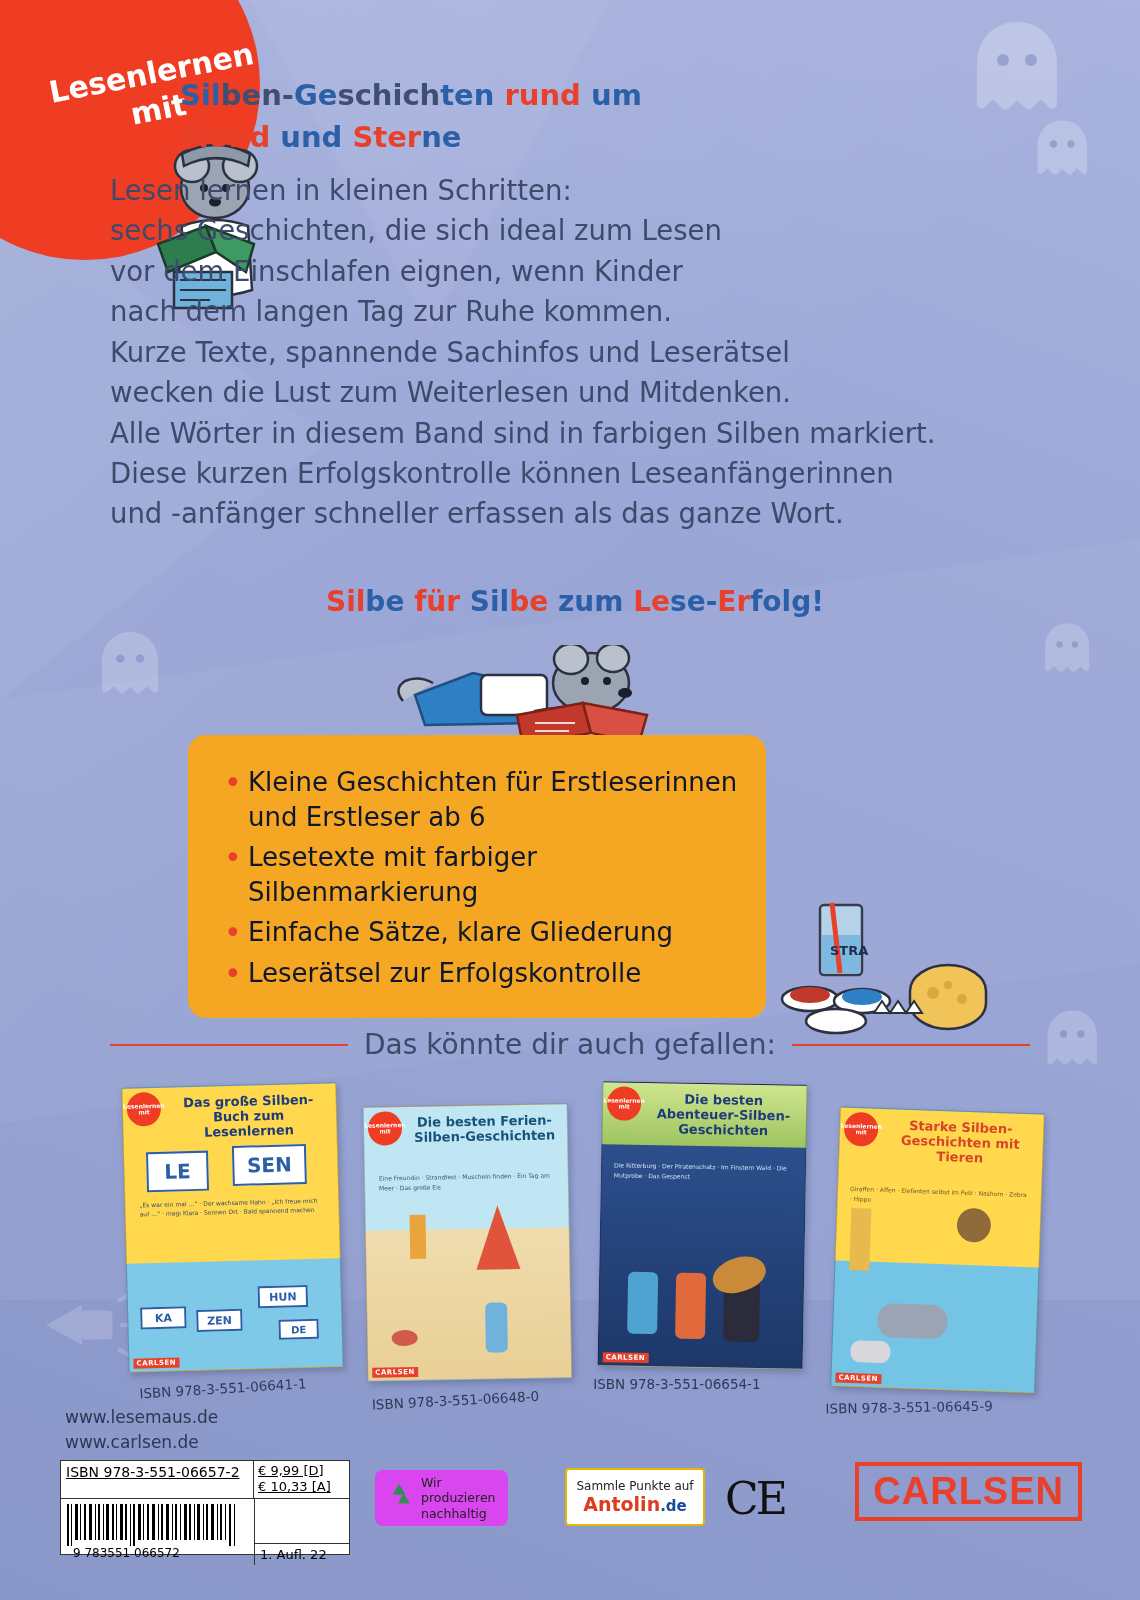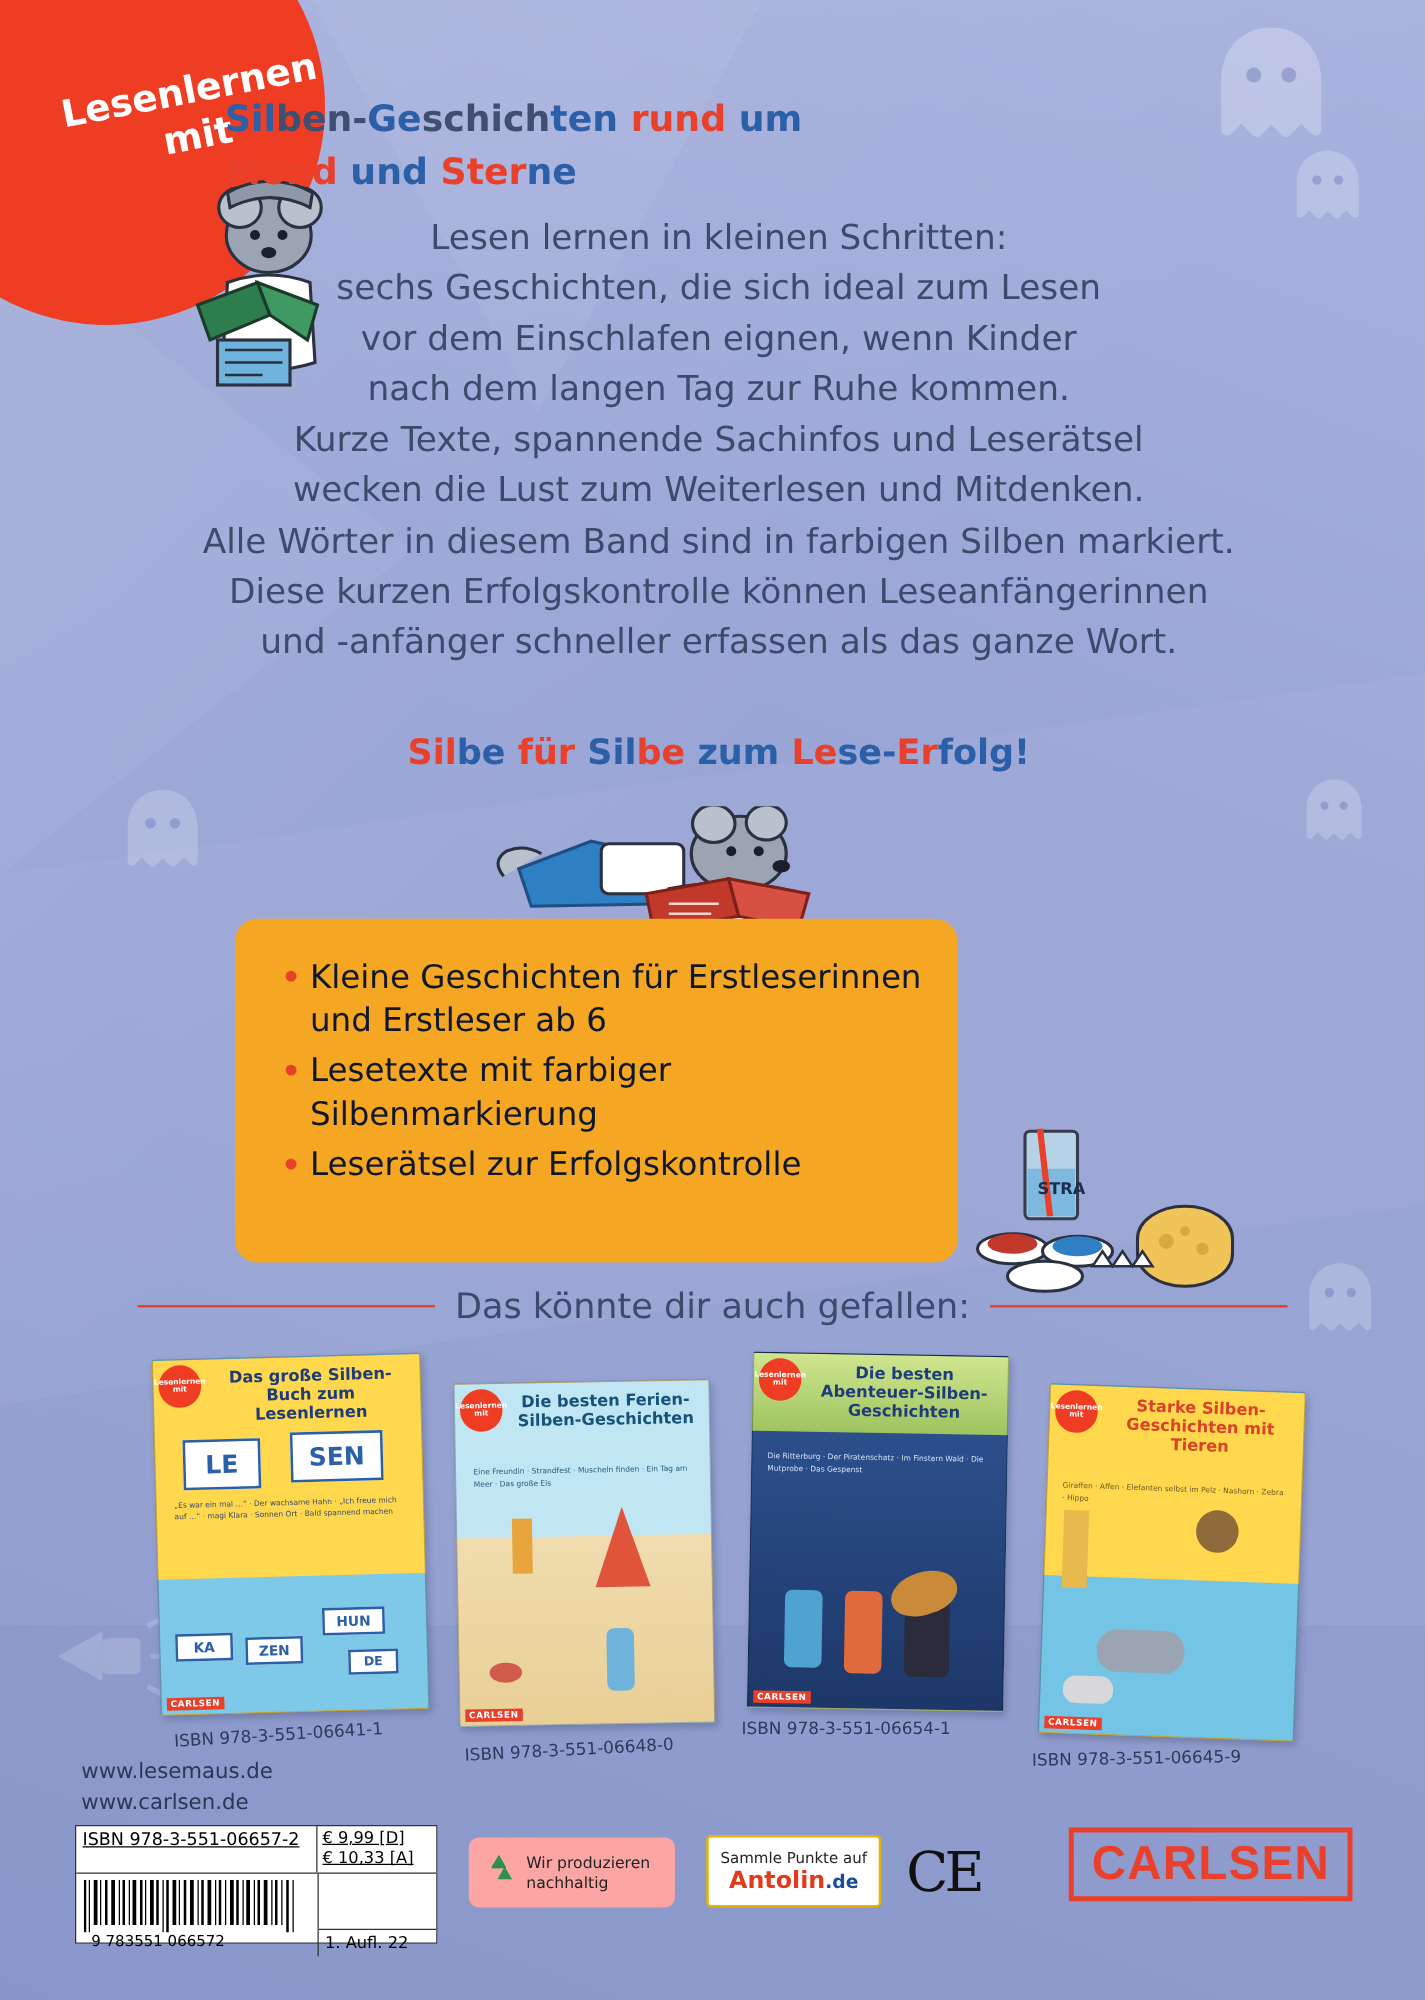--- a/index.html
+++ b/index.html
@@ -75,21 +75,20 @@
     position:absolute; top:74px; left:180px; width:790px;
     text-align:left;
     font-size:29px; font-weight:bold; line-height:1.45;
     color:#3f4f72;
   }
   .syl-b { color:#2b5fa8; }
   .syl-r { color:#e8402a; }
 
   .blurb {
     position:absolute; top:170px; left:110px; width:930px;
-    text-align:center;
     font-size:27.5px;
     line-height:1.47;
     color:#3d4a6b;
   }
 
   .slogan {
     position:absolute; top:585px; left:180px; width:790px;
     text-align:center;
     font-size:28px; font-weight:bold;
     color:#3f4f72;
@@ -214,22 +213,22 @@
   .bc-prices { width:95px; font-size:13px; padding:2px 4px; line-height:1.25; }
   .bc-body { flex:1; display:flex; }
   .bc-bars { flex:1; padding:5px 5px 2px 6px; }
   .bc-bars svg { display:block; }
   .bc-right { width:95px; border-left:1px solid #333; display:flex; flex-direction:column; justify-content:flex-end; }
   .bc-ean { font-size:12px; padding:0 0 3px 6px; white-space:nowrap; }
   .bc-auflage { font-size:13px; padding:3px 5px; border-top:1px solid #333; }
 
   .eco {
     position:absolute; left:375px; top:1470px;
-    width:165px; height:56px;
-    background:#fca5a5; border-radius:8px;
+    width:133px; height:56px;
+    background:#d946ef; border-radius:8px;
     display:flex; align-items:center; gap:7px; padding:0 9px;
   }
   .eco-text { font-size:12.5px; color:#222; line-height:1.25; }
 
   .antolin {
     position:absolute; left:565px; top:1468px;
     width:140px; height:58px;
     background:#fff; border:2px solid #e8b400; border-radius:4px;
     display:flex; flex-direction:column; align-items:center; justify-content:center;
   }
@@ -368,20 +367,21 @@
     <path d="M132 70 L198 58 L206 88 L138 100 Z" fill="#c0392b" stroke="#7e2018" stroke-width="2.5"></path>
     <path d="M198 58 L262 70 L254 98 L206 88 Z" fill="#d75043" stroke="#7e2018" stroke-width="2.5"></path>
     <path d="M150 78 h40 M150 86 h34" stroke="#fff" stroke-width="2" opacity=".8"></path>
   </svg>
 </div>
 
 <div class="bullets">
   <ul>
     <li>Kleine Geschichten für Erstleserinnen und Erstleser ab 6</li>
     <li>Lesetexte mit farbiger Silbenmarkierung</li>
+    <li>Einfache Sätze, klare Gliederung</li>
     <li>Leserätsel zur Erfolgskontrolle</li>
   </ul>
 </div>
 
 <div class="snack">
   <svg width="230" height="140" viewBox="0 0 230 140">
     <rect x="50" y="10" width="42" height="70" rx="4" fill="#b9d7ea" stroke="#2b3140" stroke-width="2.5" opacity=".9"></rect>
     <rect x="52" y="40" width="38" height="38" fill="#6fb3dd" opacity=".8"></rect>
     <path d="M62 8 L70 78" stroke="#e8402a" stroke-width="5"></path>
     <text x="60" y="60" font-size="13" font-family="DejaVu Sans" fill="#1f2d4d" font-weight="bold">STRA</text>

